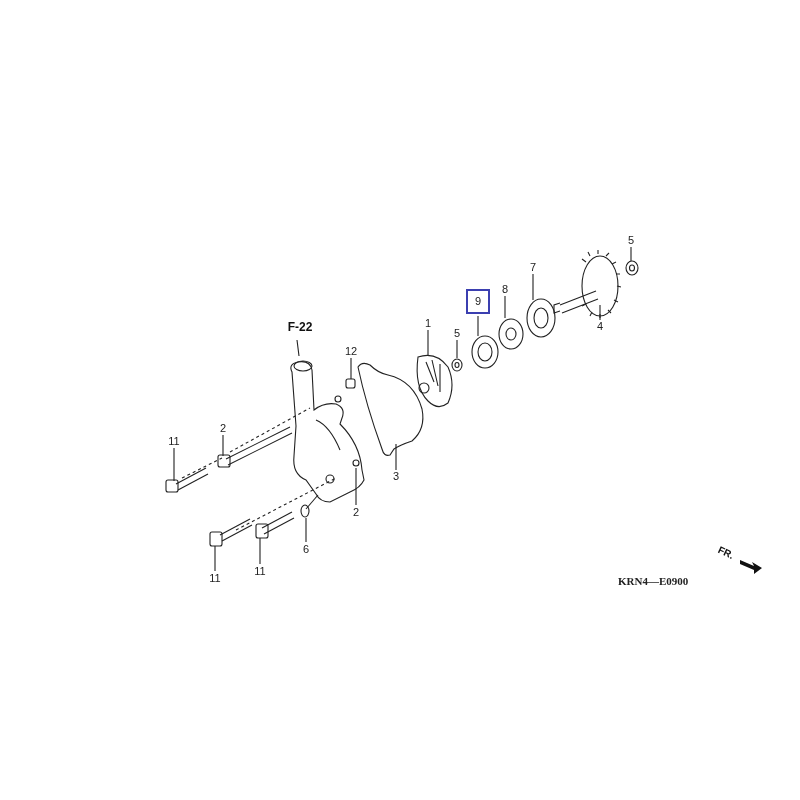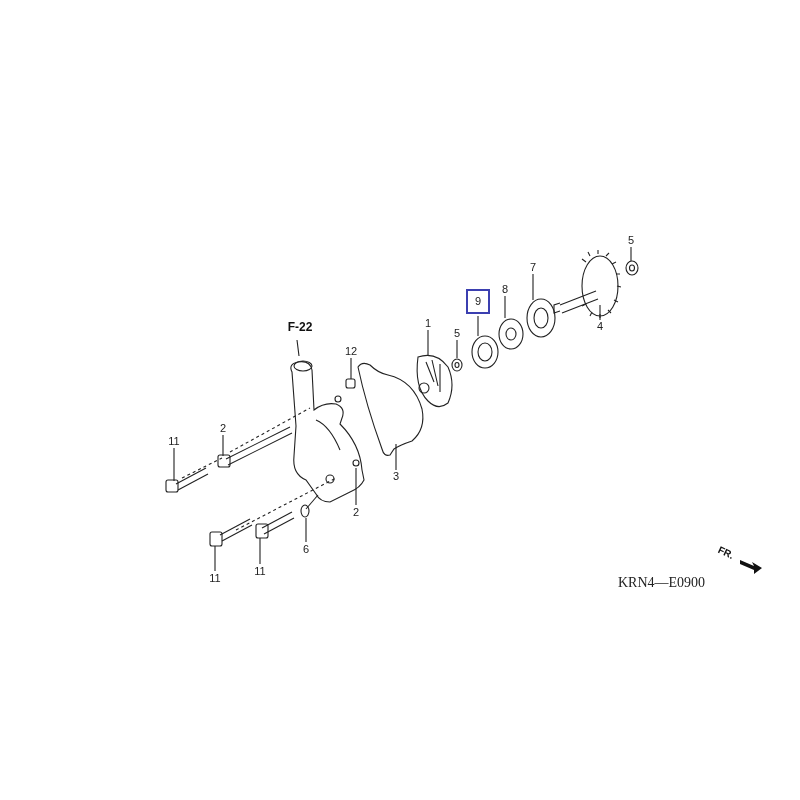--- a/index.html
+++ b/index.html
@@ -1,20 +1,20 @@
 <!DOCTYPE html>
 <html><head>
 <meta charset="utf-8">
 <style>
   html, body { margin:0; padding:0; background:#ffffff; }
   body { width:800px; height:800px; position:relative; overflow:hidden; font-family:"Liberation Sans", sans-serif; }
   #diagram { position:absolute; left:0; top:0; width:800px; height:800px; }
   .lbl { position:absolute; font-size:11px; color:#222; font-family:"Liberation Sans", sans-serif; transform:translate(-50%,-50%); white-space:nowrap; }
   .ref { position:absolute; font-size:12px; font-weight:bold; color:#111; transform:translate(-50%,-50%); }
-  .code { position:absolute; left:618px; top:575px; font-family:"Liberation Serif", serif; font-size:14px; color:#222; }
+  .code { position:absolute; left:618px; top:575px; font-family:"Liberation Serif", serif; font-size:11px; color:#222;font-weight:bold; }
   .fr { position:absolute; left:718px; top:547px; font-weight:bold; font-size:10px; transform:rotate(25deg); color:#111; }
   .hl { position:absolute; left:466px; top:289px; width:20px; height:21px; border:2px solid #3b3fb0; }
 </style>
 </head>
 <body>
 
 <div id="diagram">
   <svg width="800" height="800" viewBox="0 0 800 800">
     <g fill="none" stroke="#222" stroke-width="1.1">
 

